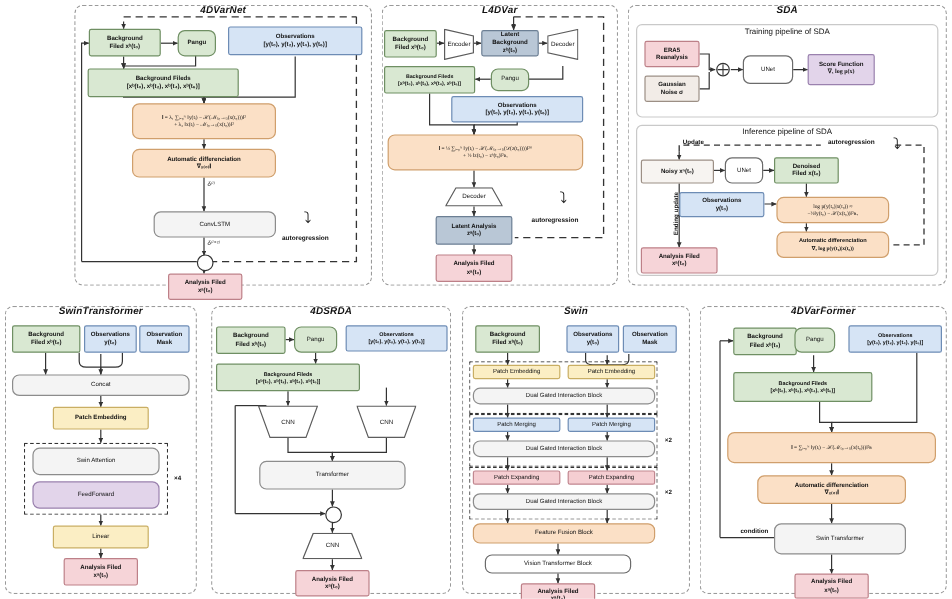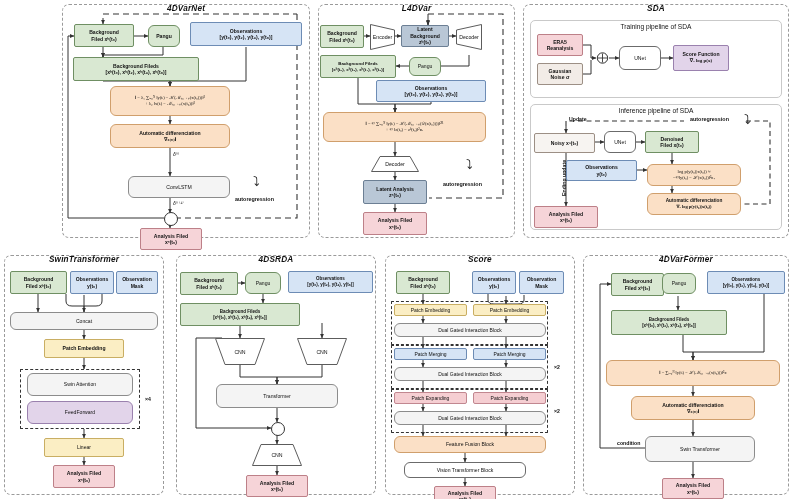--- a/index.html
+++ b/index.html
@@ -381,21 +381,21 @@
       <polygon points="0.5,21.5 9,0.5 41,0.5 49.5,21.5" fill="#fff" stroke="#5c5c5c" stroke-width="1"></polygon>
     </svg>
   <span>CNN</span>
 </div>
 <div class="node pink" style="left:246px;top:475px;width:62px;height:22px;">
   <span class="l1">Analysis Filed</span>
   <span class="l2">xᵃ(t₀)</span>
 </div>
 
 <div class="panel" style="left:385px;top:255px;width:190px;height:240px;">
-  <div class="panel-title">Score</div>
+  <div class="panel-title">Swin</div>
 </div>
 
 <svg class="wires">
   <g stroke="#333" stroke-width="1" fill="none" marker-end="url(#ah)">
     <path d="M423,294 L423,304"></path>
     <path d="M506,296 L506,304"></path>
     <path d="M423,316 L423,323"></path>
     <path d="M506,316 L506,323"></path>
     <path d="M423,337 L423,348"></path>
     <path d="M506,337 L506,348"></path>

